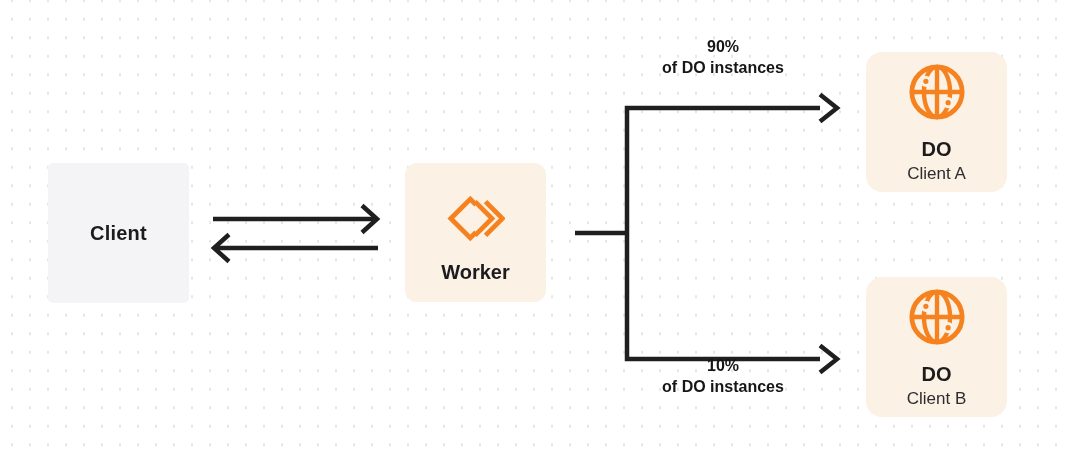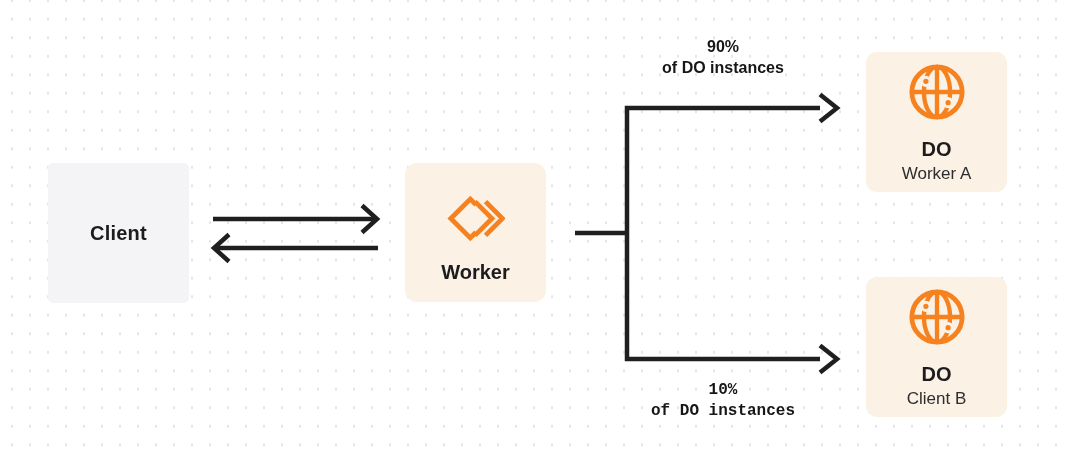--- a/index.html
+++ b/index.html
@@ -30,37 +30,37 @@
   }
   .node-client .node-label { font-size: 20px; font-weight: bold; letter-spacing: .2px; }
   .node-worker {
     left: 405px; top: 163px; width: 141px; height: 139px;
     background: #fbf1e4; border-radius: 12px;
     padding-top: 27px;
   }
   .node-worker .node-label { font-size: 20px; font-weight: bold; margin-top: 14px; }
   .node-do {
     left: 866px; width: 141px; height: 140px;
-    background: #fbf1e4; border-radius: 11px;
+    background: #fbf1e4; border-radius: 16px;
     padding-top: 11px;
   }
   .node-do-a { top: 52px; }
   .node-do-b { top: 277px; }
   .node-do .do-title { font-size: 20px; font-weight: bold; margin-top: 18px; line-height: 1.05; }
   .node-do .do-subtitle { font-size: 17px; color: #2d2d2f; margin-top: 4px; }
   .split-label {
     position: absolute;
     left: 627px; width: 192px;
     text-align: center;
     font-size: 16px; font-weight: bold;
     line-height: 20.5px;
     color: #161616;
   }
   .split-label-top { top: 37px; }
-  .split-label-bottom { top: 380px; font-family: Liberation Mono, monospace; }
+  .split-label-bottom { top: 356px; }
   .icon-box { line-height: 0; }
 </style>
 </head>
 <body>
 
 <div class="canvas">
 
   <svg class="connectors" width="1072" height="452" viewBox="0 0 1072 452" aria-hidden="true">
     <g stroke="#1f1f1f" stroke-width="4.5" fill="none" stroke-linejoin="miter">
       <path d="M213,219 H374"></path>
@@ -107,21 +107,21 @@
           <circle cx="30" cy="30" r="26" stroke-width="5"></circle>
           <line x1="30" y1="4.5" x2="30" y2="55.5" stroke-width="4.5"></line>
           <line x1="4.5" y1="30" x2="55.5" y2="30" stroke-width="4.5"></line>
           <ellipse cx="30" cy="30" rx="13.5" ry="26" stroke-width="4.5"></ellipse>
         </g>
         <circle cx="18.5" cy="19" r="4.2" fill="#f6821f" stroke="#fbf1e4" stroke-width="3"></circle>
         <circle cx="41.5" cy="41" r="4.2" fill="#f6821f" stroke="#fbf1e4" stroke-width="3"></circle>
       </svg>
     </span>
     <span class="do-title">DO</span>
-    <span class="do-subtitle">Worker A</span>
+    <span class="do-subtitle">Client A</span>
   </div>
 
   <div class="node node-do node-do-b">
     <span class="icon-box">
       <svg width="58" height="58" viewBox="0 0 60 60">
         <g stroke="#f6821f" fill="none">
           <circle cx="30" cy="30" r="26" stroke-width="5"></circle>
           <line x1="30" y1="4.5" x2="30" y2="55.5" stroke-width="4.5"></line>
           <line x1="4.5" y1="30" x2="55.5" y2="30" stroke-width="4.5"></line>
           <ellipse cx="30" cy="30" rx="13.5" ry="26" stroke-width="4.5"></ellipse>

